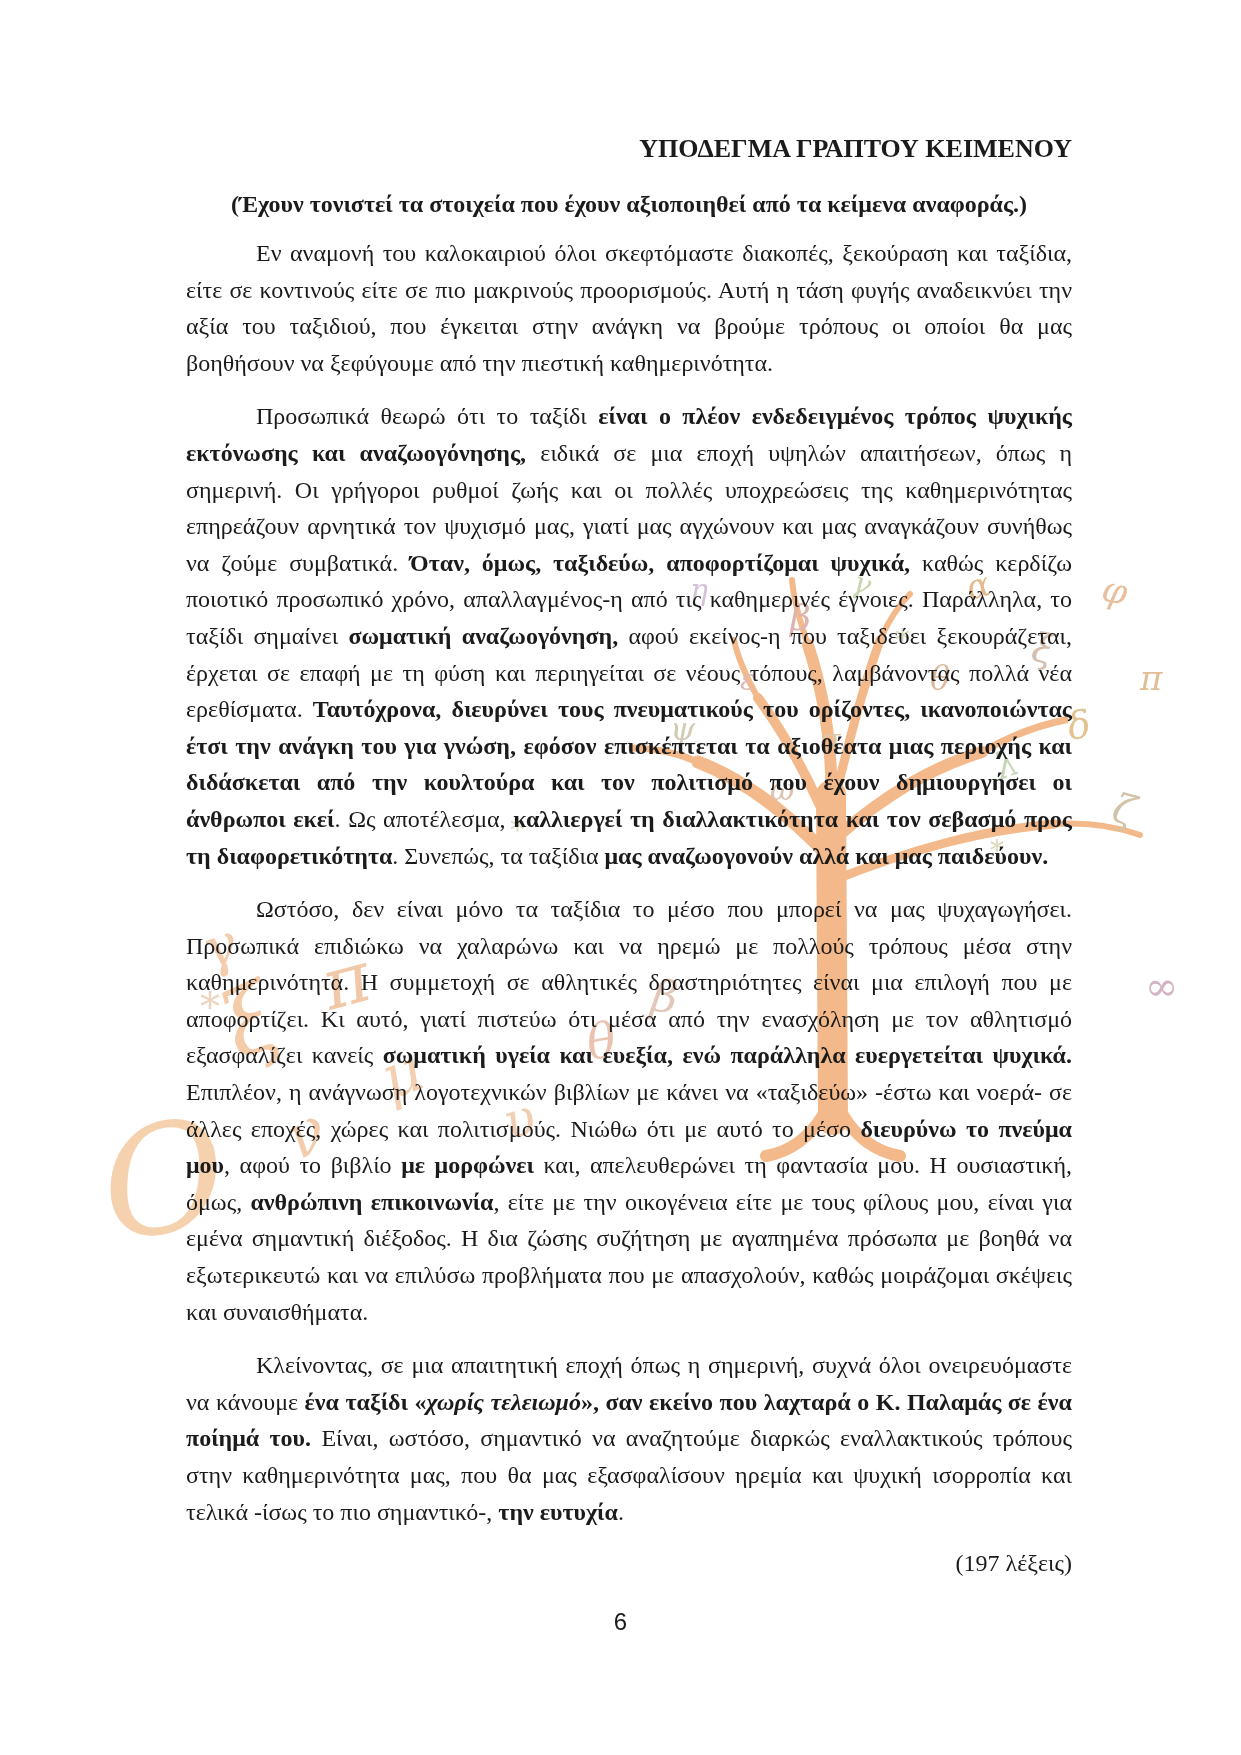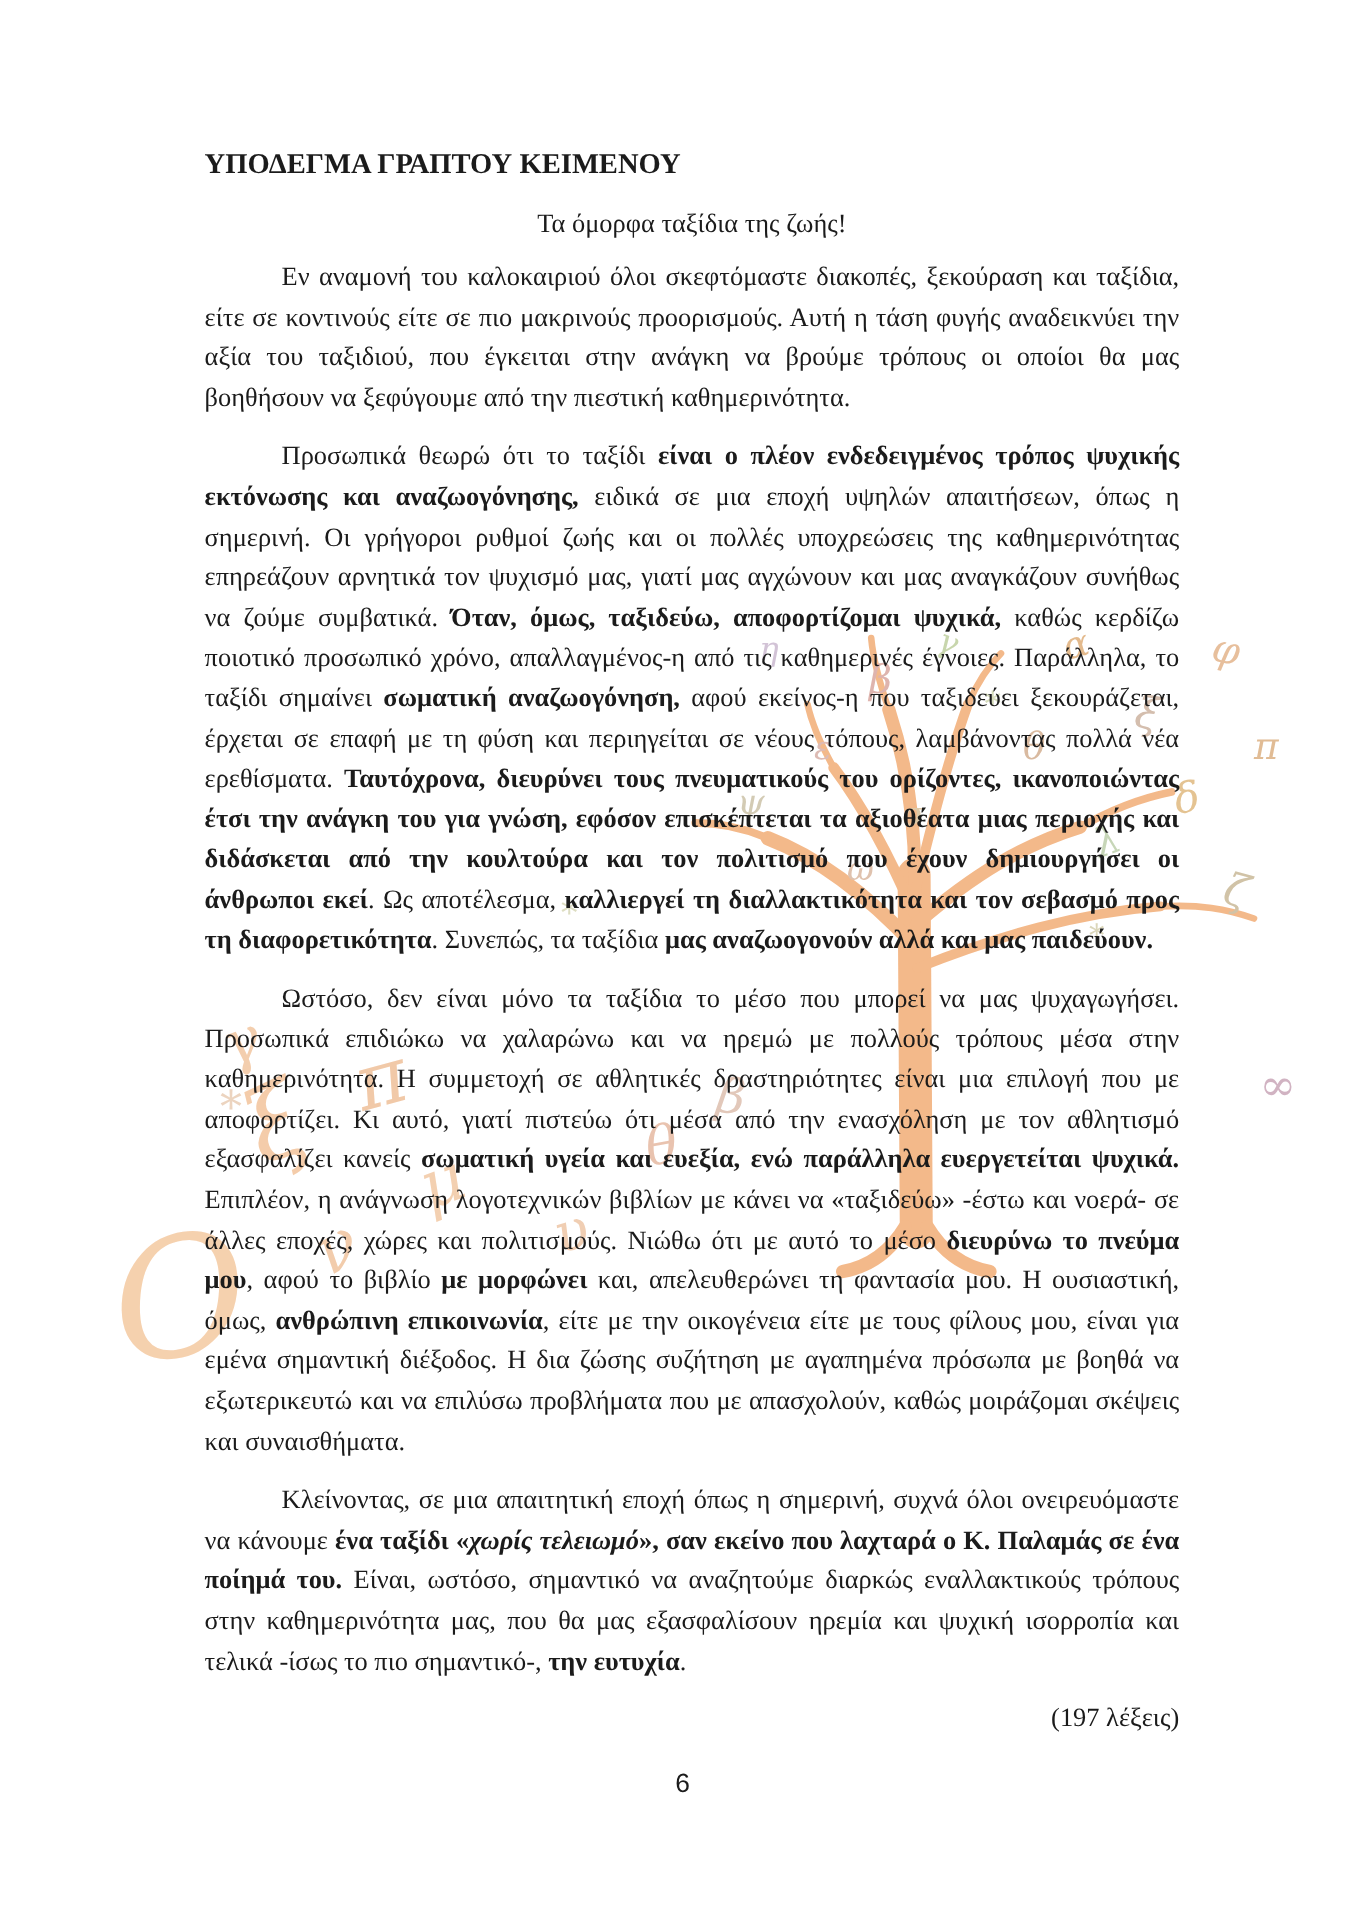--- a/index.html
+++ b/index.html
@@ -27,21 +27,21 @@
   }
   .content {
     position: absolute;
     left: 186px;
     top: 133px;
     width: 886px;
   }
   .doc-title {
     font-size: 26px;
     font-weight: bold;
-    text-align: left;
+    text-align: right;
     line-height: 32px;
     margin: 0 0 23px 0;
   }
   .doc-subtitle {
     font-size: 24px;
     font-weight: bold;
     text-align: center;
     line-height: 32px;
     margin: 0 0 15px 0;
   }
@@ -131,22 +131,22 @@
         <text x="110" y="480" fill="#e9cdb5" font-size="40">*</text>
         <text x="500" y="520" fill="#e6b9a2" font-size="48" transform="rotate(-10 500 520)">θ</text>
         <text x="560" y="470" fill="#ddbfae" font-size="44" transform="rotate(8 560 470)">β</text>
         <text x="420" y="600" fill="#eec6a6" font-size="50" transform="rotate(-18 420 600)">υ</text>
       </g>
   </svg>
 
   <div class="content">
     <h1 class="doc-title">ΥΠΟΔΕΓΜΑ ΓΡΑΠΤΟΥ ΚΕΙΜΕΝΟΥ</h1>
 
+    <p class="doc-subtitle">(Έχουν τονιστεί τα στοιχεία που έχουν αξιοποιηθεί από τα κείμενα αναφοράς.)</p>
 
-    <p class="essay-title">Τα όμορφα ταξίδια της ζωής!</p>
 
     <div class="body-text">
         <p class="body-para"><span>Εν αναμονή του καλοκαιριού όλοι σκεφτόμαστε διακοπές, ξεκούραση και ταξίδια, είτε σε κοντινούς είτε σε πιο μακρινούς προορισμούς. Αυτή η τάση φυγής αναδεικνύει την αξία του ταξιδιού, που έγκειται στην ανάγκη να βρούμε  τρόπους οι οποίοι θα μας βοηθήσουν να ξεφύγουμε από την πιεστική καθημερινότητα.</span></p>
         <p class="body-para"><span>Προσωπικά θεωρώ ότι το ταξίδι </span><span style="font-weight: bold;">είναι ο πλέον ενδεδειγμένος τρόπος ψυχικής εκτόνωσης και αναζωογόνησης,</span><span> ειδικά σε μια εποχή υψηλών απαιτήσεων, όπως η σημερινή. Οι γρήγοροι ρυθμοί ζωής και οι πολλές υποχρεώσεις της καθημερινότητας επηρεάζουν αρνητικά τον ψυχισμό μας, γιατί μας αγχώνουν και μας αναγκάζουν συνήθως να ζούμε συμβατικά. </span><span style="font-weight: bold;">Όταν, όμως, ταξιδεύω, αποφορτίζομαι ψυχικά,</span><span> καθώς κερδίζω ποιοτικό προσωπικό χρόνο, απαλλαγμένος-η από τις καθημερινές έγνοιες. Παράλληλα,  το ταξίδι σημαίνει </span><span style="font-weight: bold;">σωματική αναζωογόνηση,</span><span> αφού εκείνος-η που ταξιδεύει ξεκουράζεται, έρχεται σε επαφή με τη φύση και περιηγείται σε νέους τόπους, λαμβάνοντας πολλά νέα ερεθίσματα. </span><span style="font-weight: bold;">Ταυτόχρονα, διευρύνει τους πνευματικούς του ορίζοντες, ικανοποιώντας έτσι την ανάγκη του για γνώση, εφόσον επισκέπτεται τα αξιοθέατα μιας περιοχής και διδάσκεται από την κουλτούρα και τον πολιτισμό που έχουν δημιουργήσει οι άνθρωποι εκεί</span><span>. Ως αποτέλεσμα, </span><span style="font-weight: bold;">καλλιεργεί τη διαλλακτικότητα και τον σεβασμό προς τη διαφορετικότητα</span><span>. Συνεπώς, τα ταξίδια </span><span style="font-weight: bold;">μας αναζωογονούν αλλά και μας παιδεύουν.</span></p>
         <p class="body-para"><span>Ωστόσο, δεν είναι μόνο τα ταξίδια το μέσο που μπορεί να μας ψυχαγωγήσει. Προσωπικά επιδιώκω να χαλαρώνω και να ηρεμώ με πολλούς τρόπους μέσα στην καθημερινότητα. Η συμμετοχή σε αθλητικές δραστηριότητες είναι μια επιλογή που με αποφορτίζει. Κι αυτό, γιατί πιστεύω ότι μέσα από την ενασχόληση με τον αθλητισμό εξασφαλίζει κανείς </span><span style="font-weight: bold;">σωματική υγεία και ευεξία, ενώ παράλληλα ευεργετείται ψυχικά.</span><span> Επιπλέον, η ανάγνωση λογοτεχνικών βιβλίων με κάνει να «ταξιδεύω» -έστω και νοερά- σε άλλες εποχές, χώρες και πολιτισμούς. Νιώθω ότι με αυτό το μέσο </span><span style="font-weight: bold;">διευρύνω το πνεύμα μου</span><span>, αφού το βιβλίο </span><span style="font-weight: bold;">με μορφώνει</span><span> και, απελευθερώνει τη φαντασία μου. Η ουσιαστική, όμως, </span><span style="font-weight: bold;">ανθρώπινη επικοινωνία</span><span>, είτε με την οικογένεια είτε με τους φίλους μου, είναι για εμένα σημαντική διέξοδος. Η δια ζώσης συζήτηση με αγαπημένα πρόσωπα με βοηθά να εξωτερικευτώ και να επιλύσω προβλήματα που με απασχολούν, καθώς μοιράζομαι σκέψεις και συναισθήματα.</span></p>
         <p class="body-para"><span>Κλείνοντας, σε μια απαιτητική εποχή όπως η σημερινή, συχνά όλοι ονειρευόμαστε να κάνουμε </span><span style="font-weight: bold;">ένα ταξίδι «</span><span style="font-weight: bold; font-style: italic;">χωρίς τελειωμό</span><span style="font-weight: bold;">», σαν εκείνο που λαχταρά ο Κ. Παλαμάς σε ένα ποίημά του.</span><span> Είναι, ωστόσο, σημαντικό να αναζητούμε διαρκώς εναλλακτικούς τρόπους στην καθημερινότητα μας, που θα μας εξασφαλίσουν ηρεμία και ψυχική ισορροπία και τελικά -ίσως το πιο σημαντικό-, </span><span style="font-weight: bold;">την ευτυχία</span><span>.</span></p>
       </div>
 
     <p class="word-count">(197 λέξεις)</p>
   </div>

